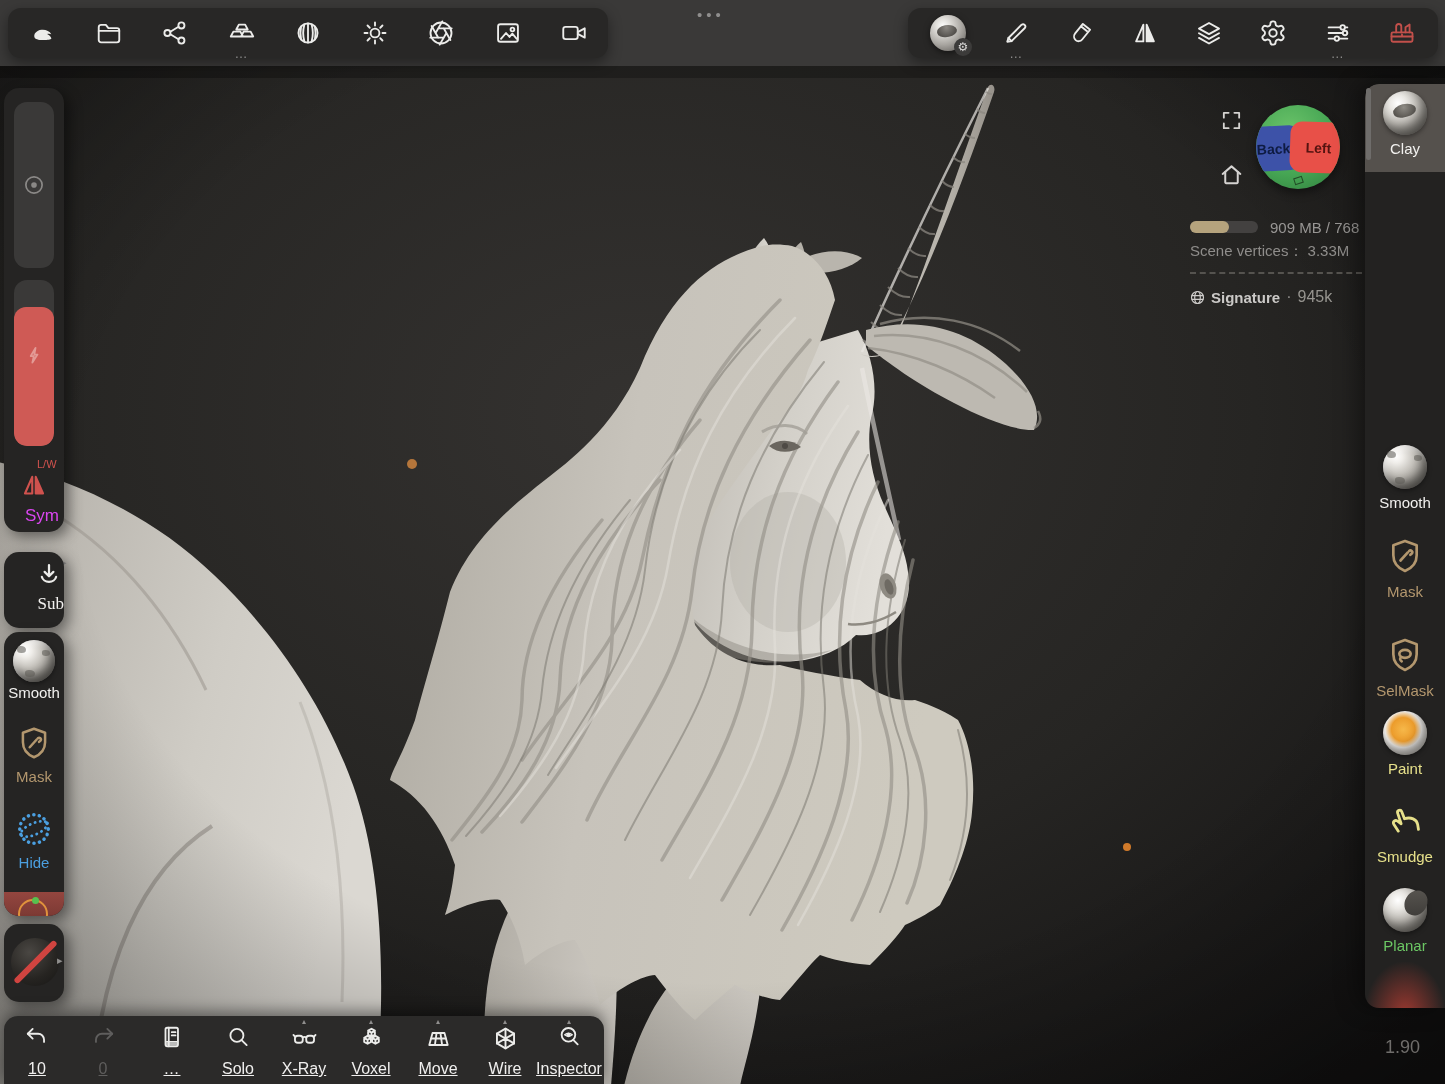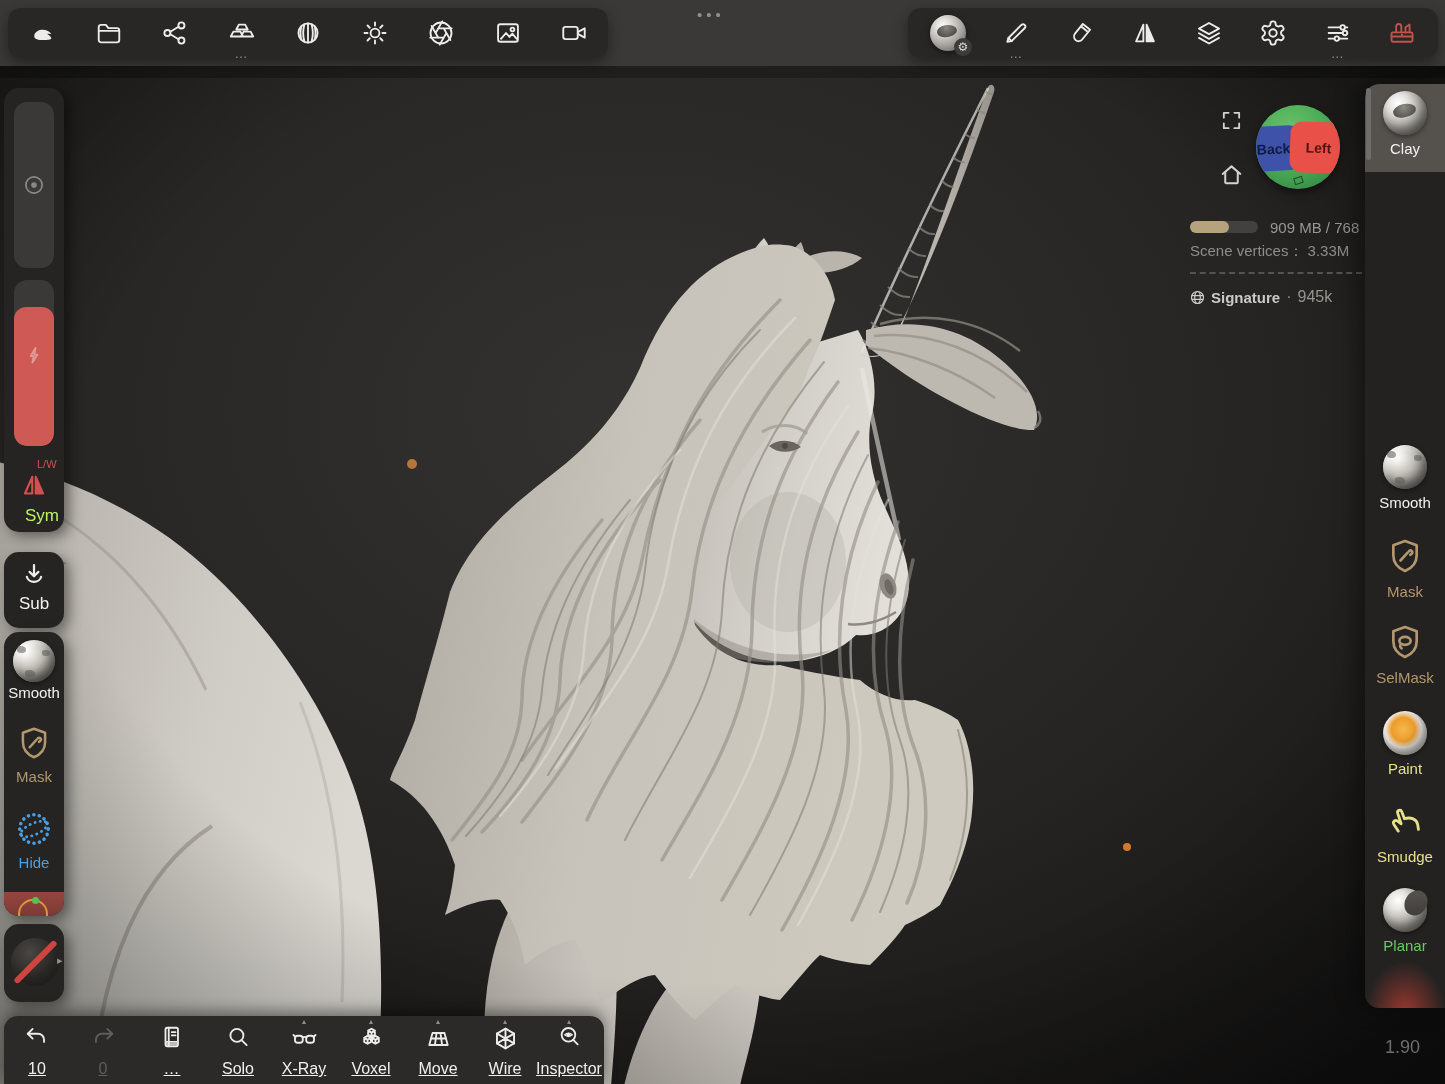--- a/index.html
+++ b/index.html
@@ -52,31 +52,31 @@
     box-shadow:inset -4px -6px 9px rgba(0,0,0,.4), inset 3px 4px 5px rgba(255,255,255,.5), 0 2px 5px rgba(0,0,0,.4); }
   .facet { position:absolute; background:rgba(90,87,82,.55); border-radius:40% 60% 50% 50%; }
   .sphere.paint { background:radial-gradient(circle at 46% 42%, #f6b84a 0%, #ec9c2c 34%, #f1efec 52%, #c6c3bd 72%, #898680 100%); }
   .slice { position:absolute; right:0px; top:2px; width:22px; height:26px; border-radius:50%;
     background:linear-gradient(145deg,#5a5752,#3c3a37); transform:rotate(32deg); }
   .red-glow { position:absolute; left:0; bottom:0; width:80px; height:46px;
     background:radial-gradient(ellipse at 50% 115%, rgba(197,64,53,.75), rgba(197,64,53,0) 72%); }
   .rscroll { left:1366px; top:88px; width:5px; height:72px; background:#6f6d6b; border-radius:3px; z-index:7; }
 
   .c-white { color:#f2f1ef; } .c-purple { color:#8b87d8; } .c-tan { color:#b3976e; }
-  .c-yellow { color:#e6e08a; } .c-green { color:#6cc764; } .c-blue { color:#4b9fe0; } .c-red { color:#bef264;padding-left:16px; }
+  .c-yellow { color:#e6e08a; } .c-green { color:#6cc764; } .c-blue { color:#4b9fe0; } .c-red { color:#d946ef;padding-left:16px; }
 
   
   .lpanel { position:absolute; left:4px; width:60px; background:#252423; border-radius:15px;
     z-index:6; box-shadow:5px 5px 14px rgba(0,0,0,.45); }
   #lp1 { top:88px; height:444px; }
   .slider-track { position:absolute; left:10px; width:40px; height:166px; background:#3a3938; border-radius:13px; overflow:hidden; }
   #track-size { top:14px; } #track-int { top:192px; }
   .slider-fill { position:absolute; left:0; bottom:0; width:40px; background:#cf5a55; border-radius:12px; }
   .track-icon { position:absolute; left:50%; transform:translateX(-50%); }
-  #lp2 { top:552px; height:76px; text-align:center; }
+  #lp2 { top:552px; height:76px; text-align:right;font-family:Liberation Serif, serif; }
   #lp3 { top:632px; height:284px; overflow:hidden; }
   #lp4 { top:924px; height:78px; }
   .ltool { position:absolute; left:0; width:60px; text-align:center; cursor:pointer; }
   .ltool .llabel { font-size:15px; display:block; margin-top:2px; }
   .gizmo-strip { position:absolute; left:0; top:260px; width:60px; height:24px;
     background:linear-gradient(180deg,#94463f,#7c3a34); }
   .gizmo-ring { position:absolute; left:14px; top:7px; width:30px; height:30px; border:2.5px solid #e0923c; border-radius:50%; }
   .gizmo-dot { position:absolute; left:12px; top:-4px; width:7px; height:7px; background:#57c14f; border-radius:50%; }
   .nomat { position:absolute; left:7px; top:14px; width:48px; height:48px; border-radius:50%;
     background:radial-gradient(circle at 38% 30%, #4a4743, #262421 60%, #171615 100%); overflow:visible; }
@@ -441,21 +441,21 @@
     </div>
     <div class="rtool" style="top:443px">
       <div class="ricon" style="top:9px">
         <svg width="40" height="40" viewBox="0 0 24 24" style="stroke:#b3976e;fill:none;stroke-width:1.6;stroke-linecap:round;stroke-linejoin:round">
             <path d="M12 3 l7 2.5 v6 c0 5 -3.5 8 -7 9.5 c-3.5 -1.5 -7 -4.5 -7 -9.5 v-6 Z"></path>
             <path d="M9.3 14.7 l4.4 -4.9 M14.5 9 a1.1 1.1 0 0 1 1.6 1.5 l-0.9 0.8"></path>
           </svg>
       </div>
       <div class="rlabel c-tan">Mask</div>
     </div>
-    <div class="rtool" style="top:529px">
+    <div class="rtool" style="top:542px">
       <div class="ricon" style="top:9px">
         <svg width="40" height="40" viewBox="0 0 24 24" style="stroke:#b3976e;fill:none;stroke-width:1.6;stroke-linecap:round;stroke-linejoin:round">
             <path d="M12 3 l7 2.5 v6 c0 5 -3.5 8 -7 9.5 c-3.5 -1.5 -7 -4.5 -7 -9.5 v-6 Z"></path>
             <ellipse cx="12" cy="11.3" rx="3.4" ry="2.4"></ellipse>
             <path d="M9.6 13.2 q-1.2 1.6 0.4 2.6"></path>
           </svg>
       </div>
       <div class="rlabel c-tan">SelMask</div>
     </div>
     <div class="rtool" style="top:620px">

